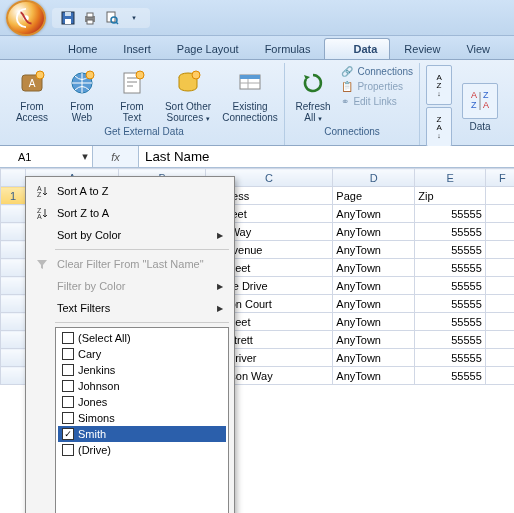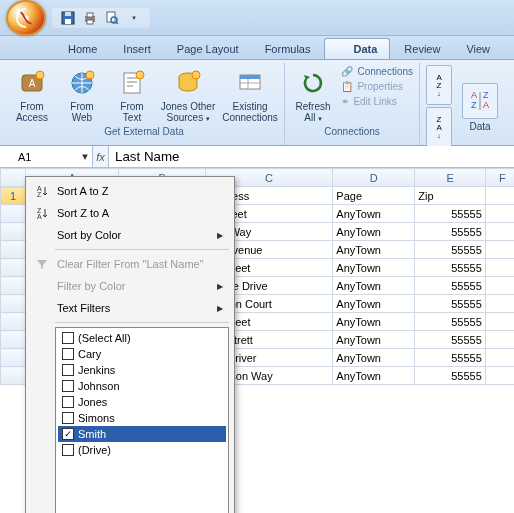--- a/index.html
+++ b/index.html
@@ -29,21 +29,21 @@
   .stack { display:flex; flex-direction:column; gap:2px;}
   .small-row { display:flex; align-items:center; gap:4px; color:#4a6f97; font-size:10px; padding:1px 0; cursor:pointer;}
   .small-row.disabled { color:#8aa3bd; cursor:default;}
   .sort-btn { border:1px solid #9fb8d6; background:#eaf3fd; padding:4px; border-radius:2px; display:flex; flex-direction:column; align-items:center; cursor:pointer; width:26px; height:40px; justify-content:center;}
   
   
   .fbar { height:22px; border-bottom:1px solid #abc0d8; display:flex; align-items:stretch; background:#eef5fd;}
   .namebox-wrap { display:flex; align-items:center; border-right:1px solid #abc0d8; background:#fff;}
   .namebox { width:78px; padding:2px 18px; border:none; font-size:11px;}
   .nb-dd { width:14px; text-align:center; color:#333; cursor:pointer;}
-  .fx { width:16px; border-right:1px solid #abc0d8; display:flex; align-items:center; justify-content:center; font-style:italic; color:#555; background:#eef5fd;}
+  .fx { width:46px; border-right:1px solid #abc0d8; display:flex; align-items:center; justify-content:center; font-style:italic; color:#555; background:#eef5fd;}
   .finput { flex:1; padding:2px 6px; border:none; background:#fff;}
   
   
   .grid-area { position:relative; }
   table.sheet { border-collapse:collapse; table-layout:fixed; width:520px;}
   table.sheet th, table.sheet td { border:1px solid #d0d7e5; font-size:11px; height:18px; overflow:hidden; white-space:nowrap; padding:1px 3px;}
   table.sheet th { background:linear-gradient(#f7fafe,#e3ecf7); color:#3a5f88; font-weight:normal; text-align:center;}
   th.rowh, td.rowh { width:22px; background:linear-gradient(#f7fafe,#e3ecf7); text-align:center; color:#3a5f88;}
   th.colh { height:18px;}
   .corner { background:linear-gradient(#f7fafe,#e3ecf7);}
@@ -154,21 +154,21 @@
 Text</div>
       </div>
       <div class="big-btn" style="width:56px">
         <div class="ico">
             <svg width="28" height="28">
               <ellipse cx="14" cy="8" rx="9" ry="4" fill="#f3c64b" stroke="#b80"></ellipse>
               <path d="M5 8v10a9 4 0 0 0 18 0V8" fill="#f3c64b" stroke="#b80"></path>
               <circle cx="22" cy="6" r="4" fill="#fc6" stroke="#d80"></circle>
             </svg>
           </div>
-        <div class="lbl"><span>Jones Other
+        <div class="lbl"><span>Sort Other
 Sources</span> <span class="dd-arrow">▾</span></div>
       </div>
       <div class="big-btn" style="width:56px">
         <div class="ico">
             <svg width="28" height="28">
               <rect x="4" y="6" width="20" height="14" fill="#fff" stroke="#888"></rect>
               <rect x="4" y="6" width="20" height="4" fill="#5a9bd5"></rect>
               <line x1="4" y1="14" x2="24" y2="14" stroke="#aaa"></line>
               <line x1="12" y1="10" x2="12" y2="20" stroke="#aaa"></line>
             </svg>

